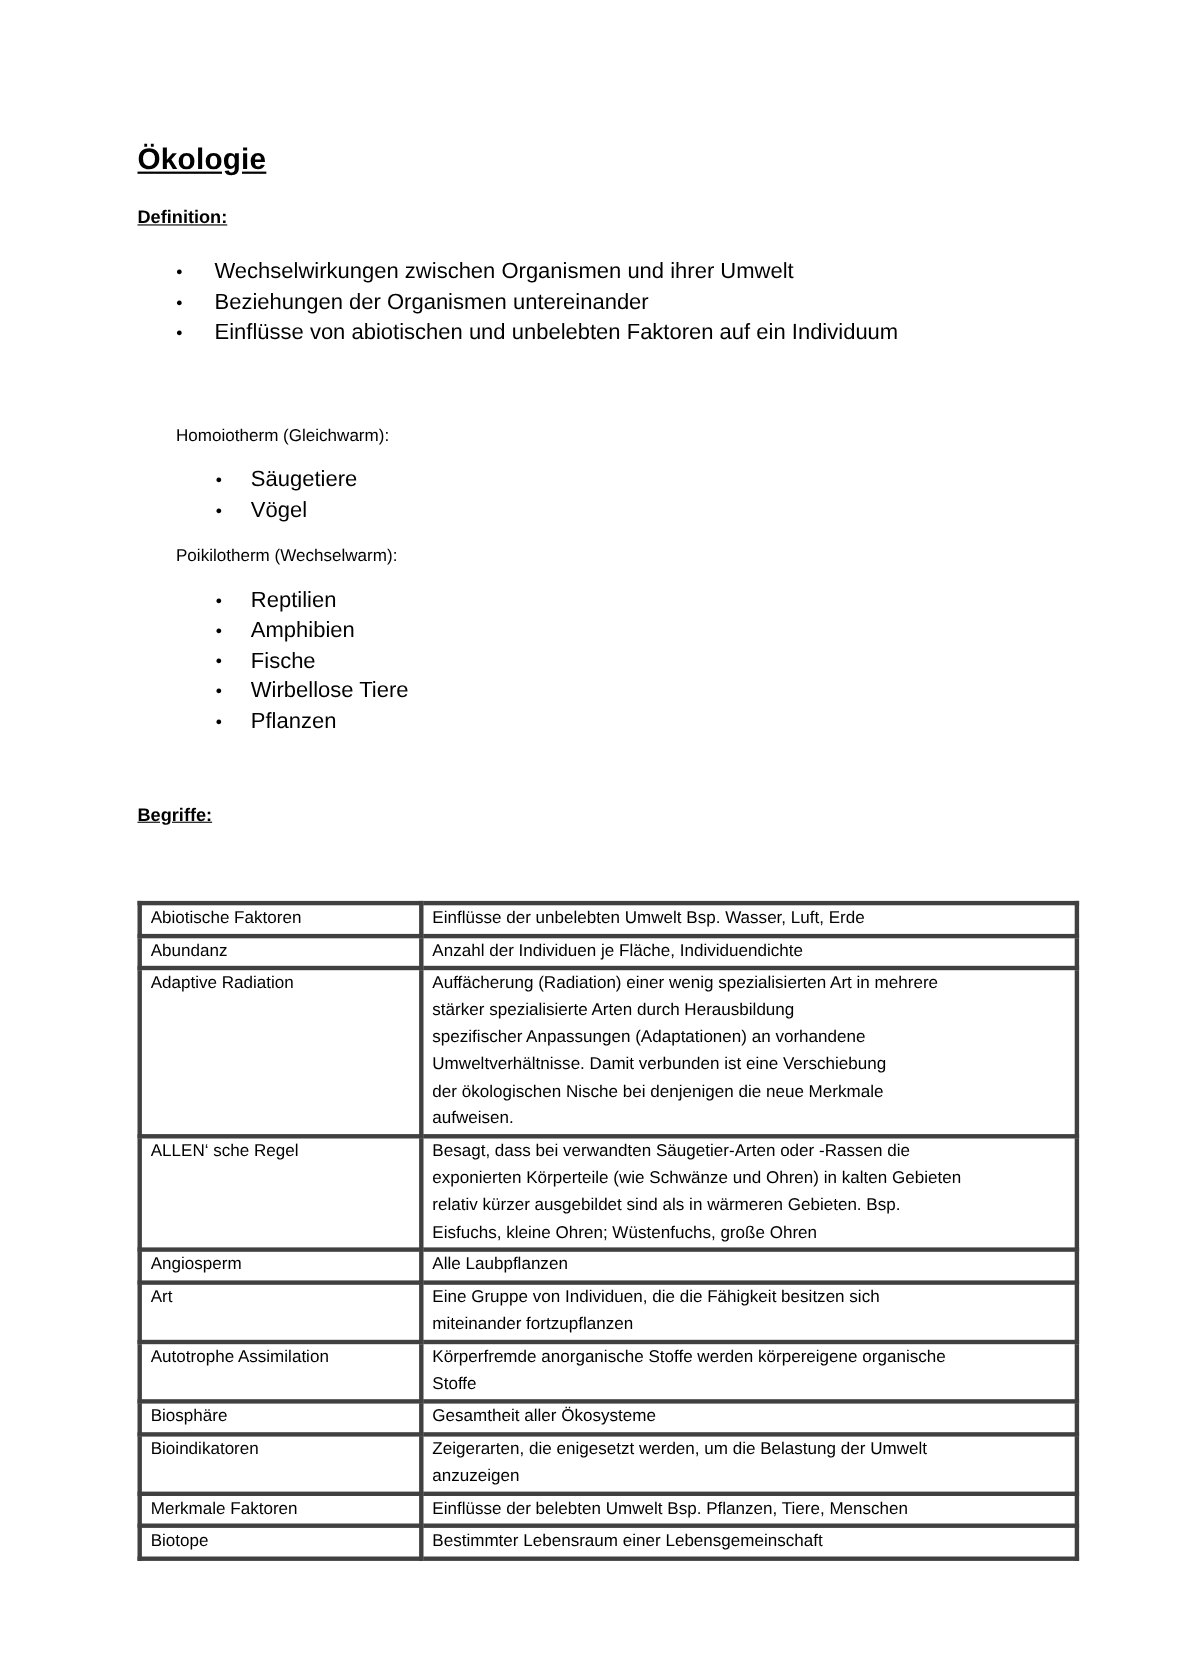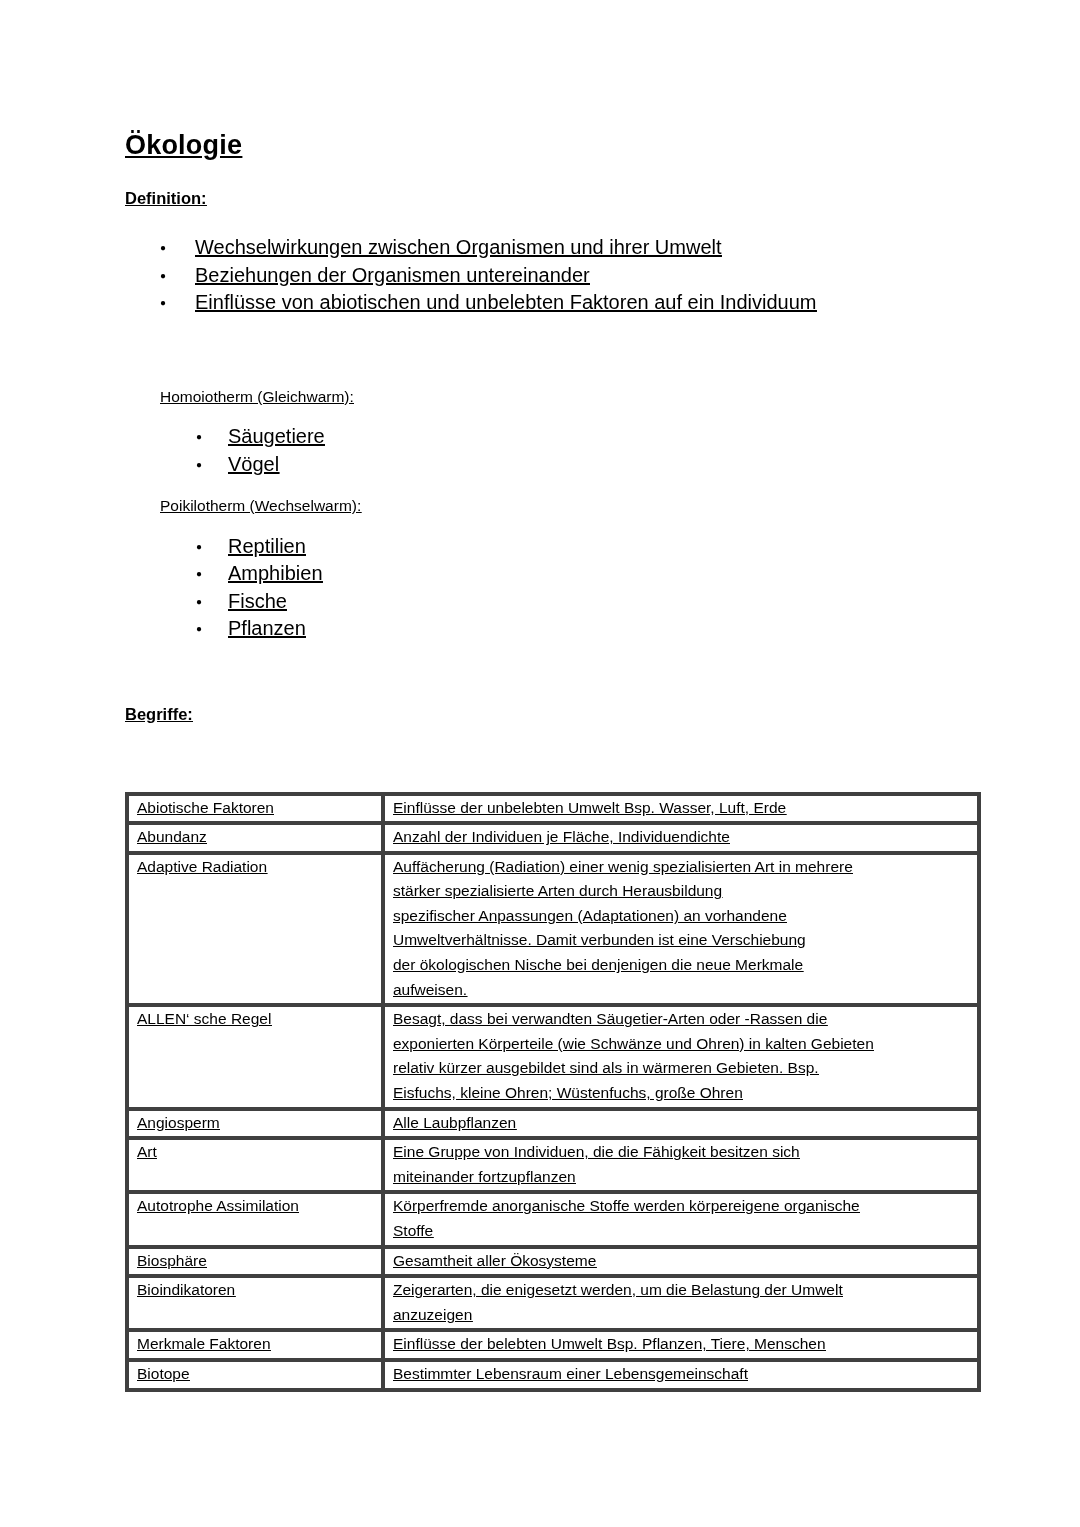--- a/index.html
+++ b/index.html
@@ -1,15 +1,15 @@
 <!DOCTYPE html>
 <html lang="de"><head>
 <meta charset="utf-8">
 <style>
-  * { box-sizing: border-box; margin: 0; padding: 0; text-decoration: underline; }
+  * { box-sizing: border-box; margin: 0; padding: 0; }
   html, body { background: #ffffff; }
   body {
     width: 1080px;
     height: 1527px;
     margin: 0 auto;
     font-family: "Liberation Sans", sans-serif;
     color: #000000;
     overflow: hidden;
   }
   .page {
@@ -101,20 +101,21 @@
       <li>Säugetiere</li>
       <li>Vögel</li>
     </ul>
 
   <p class="subheading">Poikilotherm (Wechselwarm):</p>
 
   <ul class="bullets lvl2">
       <li>Reptilien</li>
       <li>Amphibien</li>
       <li>Fische</li>
+      <li>Wirbellose Tiere</li>
       <li>Pflanzen</li>
     </ul>
 
   <h2 class="section-heading begriffe">Begriffe:</h2>
 
   <table class="glossary">
     <tbody>
         <tr>
           <td class="term">Abiotische Faktoren</td>
           <td class="definition">Einflüsse der unbelebten Umwelt Bsp. Wasser, Luft, Erde</td>

